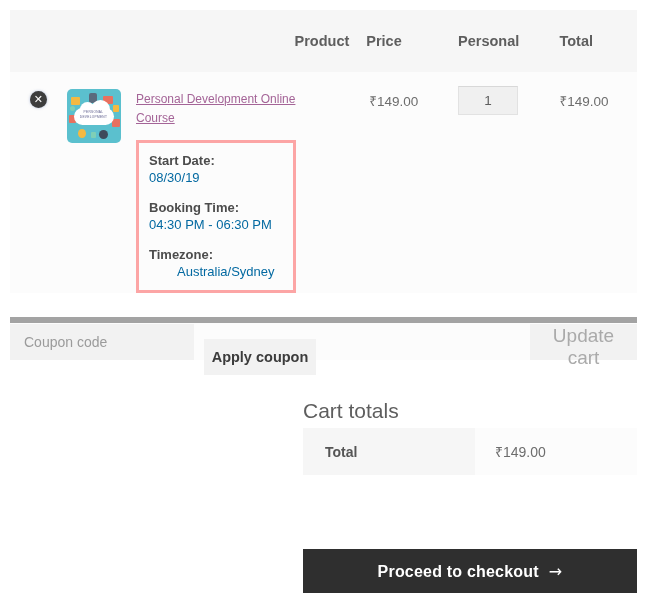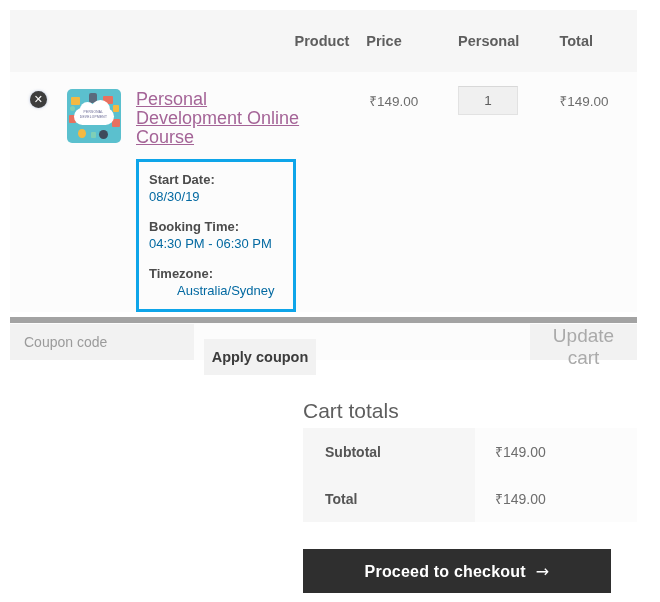--- a/index.html
+++ b/index.html
@@ -122,29 +122,29 @@
   .ic6 { left: 45px; top: 30px; width: 8px;  height: 8px;  background: #e8705f; border-radius:1px;}
   .ic7 { left: 11px; top: 40px; width: 8px;  height: 9px;  background: #f4b942; border-radius:50%;}
   .ic8 { left: 32px; top: 41px; width: 9px;  height: 9px;  background: #3e4a5a; border-radius:50%;}
   .ic9 { left: 24px; top: 43px; width: 5px;  height: 6px;  background: #7fcfb6; border-radius:1px;}
   .ic10{ left: 3px;  top: 17px; width: 5px;  height: 5px;  background: #7fcfb6; border-radius:50%;}
 
   .cell-product { padding-top: 18px !important; padding-left: 10px !important; }
   .product-link {
     color: #a46497;
     text-decoration: underline;
-    font-size: 18px;
+    font-size: 12px;
     line-height: 19px;
     display: inline-block;
     max-width: 175px;
   }
 
   .booking-box {
     margin-top: 12px;
-    border: 3px solid #0ea5e9;
+    border: 3px solid #fca5a5;
     background: #fcfcfc;
     width: 134px;
     padding: 9px 10px 10px 10px;
     box-sizing: content-box;
   }
   .bk-label {
     font-weight: bold;
     color: #4c4c4c;
     font-size: 13px;
     line-height: 17px;
@@ -270,21 +270,21 @@
     padding: 14px 0 14px 20px;
     height: 44px;
     box-sizing: border-box;
     border: none;
   }
 
   .checkout-btn {
     position: absolute;
     left: 303px;
     top: 549px;
-    width: 308px;
+    width: 334px;
     height: 44px;
     background: #2f2f2f;
     color: #ffffff;
     border: none;
     font-size: 16px;
     font-weight: bold;
     font-family: "Liberation Sans", sans-serif;
     cursor: pointer;
     letter-spacing: 0.2px;
   }
@@ -364,24 +364,20 @@
   <button class="apply-coupon-btn">Apply coupon</button>
   <button class="update-cart-btn">Update cart</button>
 </div>
 
 <div class="totals-wrap">
   <h2 class="totals-title">Cart totals</h2>
 
   <table class="totals-table">
     <tbody>
       <tr>
-        <th>Subtotal</th>
-        <td>₹149.00</td>
-      </tr>
-      <tr>
         <th>Total</th>
         <td>₹149.00</td>
       </tr>
     </tbody>
   </table>
 </div>
 
 <button class="checkout-btn">
   <span>Proceed to checkout</span><span class="arrow">→</span>
 </button>

